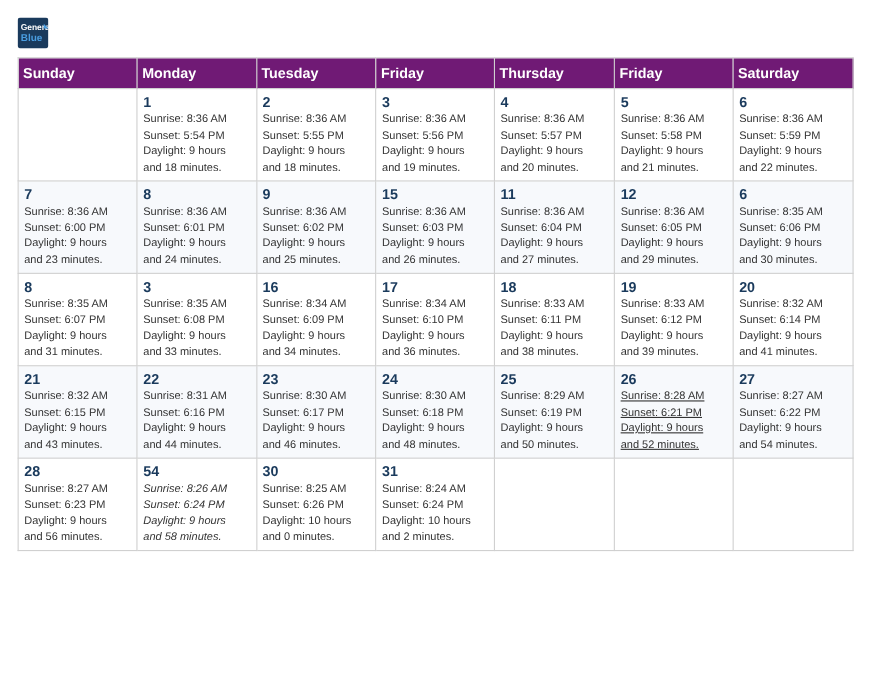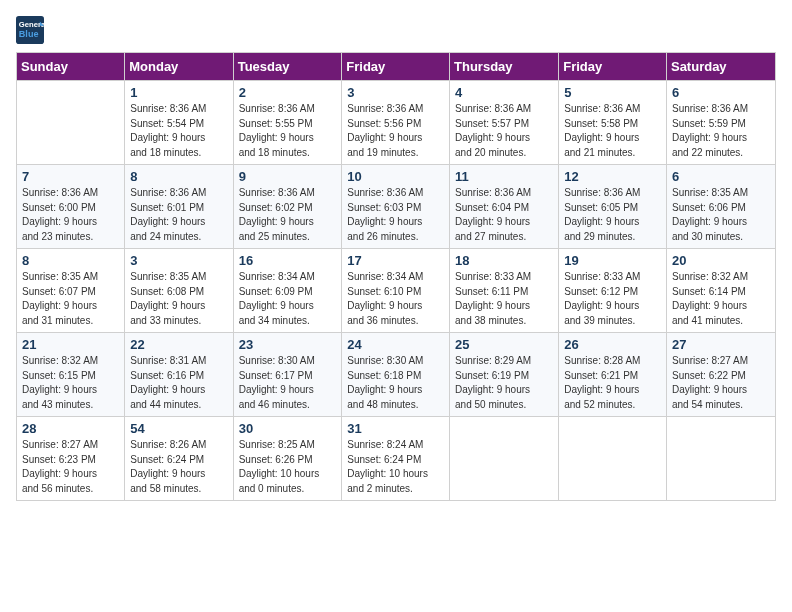--- a/index.html
+++ b/index.html
@@ -182,21 +182,21 @@
 and 24 minutes.</div>
         </td>
         <td>
           <span class="day-num">9</span>
           <div class="day-info" style="white-space: pre-line;">Sunrise: 8:36 AM
 Sunset: 6:02 PM
 Daylight: 9 hours
 and 25 minutes.</div>
         </td>
         <td>
-          <span class="day-num">10</span>
+          <span class="day-num">15</span>
           <div class="day-info" style="white-space: pre-line;">Sunrise: 8:36 AM
 Sunset: 6:03 PM
 Daylight: 9 hours
 and 26 minutes.</div>
         </td>
         <td>
           <span class="day-num">11</span>
           <div class="day-info" style="white-space: pre-line;">Sunrise: 8:36 AM
 Sunset: 6:04 PM
 Daylight: 9 hours
@@ -299,21 +299,21 @@
         </td>
         <td>
           <span class="day-num">25</span>
           <div class="day-info" style="white-space: pre-line;">Sunrise: 8:29 AM
 Sunset: 6:19 PM
 Daylight: 9 hours
 and 50 minutes.</div>
         </td>
         <td>
           <span class="day-num">26</span>
-          <div class="day-info" style="white-space: pre-line;">Sunrise: 8:28 AM
+          <div class="day-info" style="white-space: pre-line; text-decoration: underline;">Sunrise: 8:28 AM
 Sunset: 6:21 PM
 Daylight: 9 hours
 and 52 minutes.</div>
         </td>
         <td>
           <span class="day-num">27</span>
           <div class="day-info" style="white-space: pre-line;">Sunrise: 8:27 AM
 Sunset: 6:22 PM
 Daylight: 9 hours
 and 54 minutes.</div>
@@ -322,21 +322,21 @@
       <tr>
         <td>
           <span class="day-num">28</span>
           <div class="day-info" style="white-space: pre-line;">Sunrise: 8:27 AM
 Sunset: 6:23 PM
 Daylight: 9 hours
 and 56 minutes.</div>
         </td>
         <td>
           <span class="day-num">54</span>
-          <div class="day-info" style="white-space: pre-line;">Sunrise: 8:26 AM
+          <div class="day-info" style="white-space: pre-line; font-style: italic;">Sunrise: 8:26 AM
 Sunset: 6:24 PM
 Daylight: 9 hours
 and 58 minutes.</div>
         </td>
         <td>
           <span class="day-num">30</span>
           <div class="day-info" style="white-space: pre-line;">Sunrise: 8:25 AM
 Sunset: 6:26 PM
 Daylight: 10 hours
 and 0 minutes.</div>

